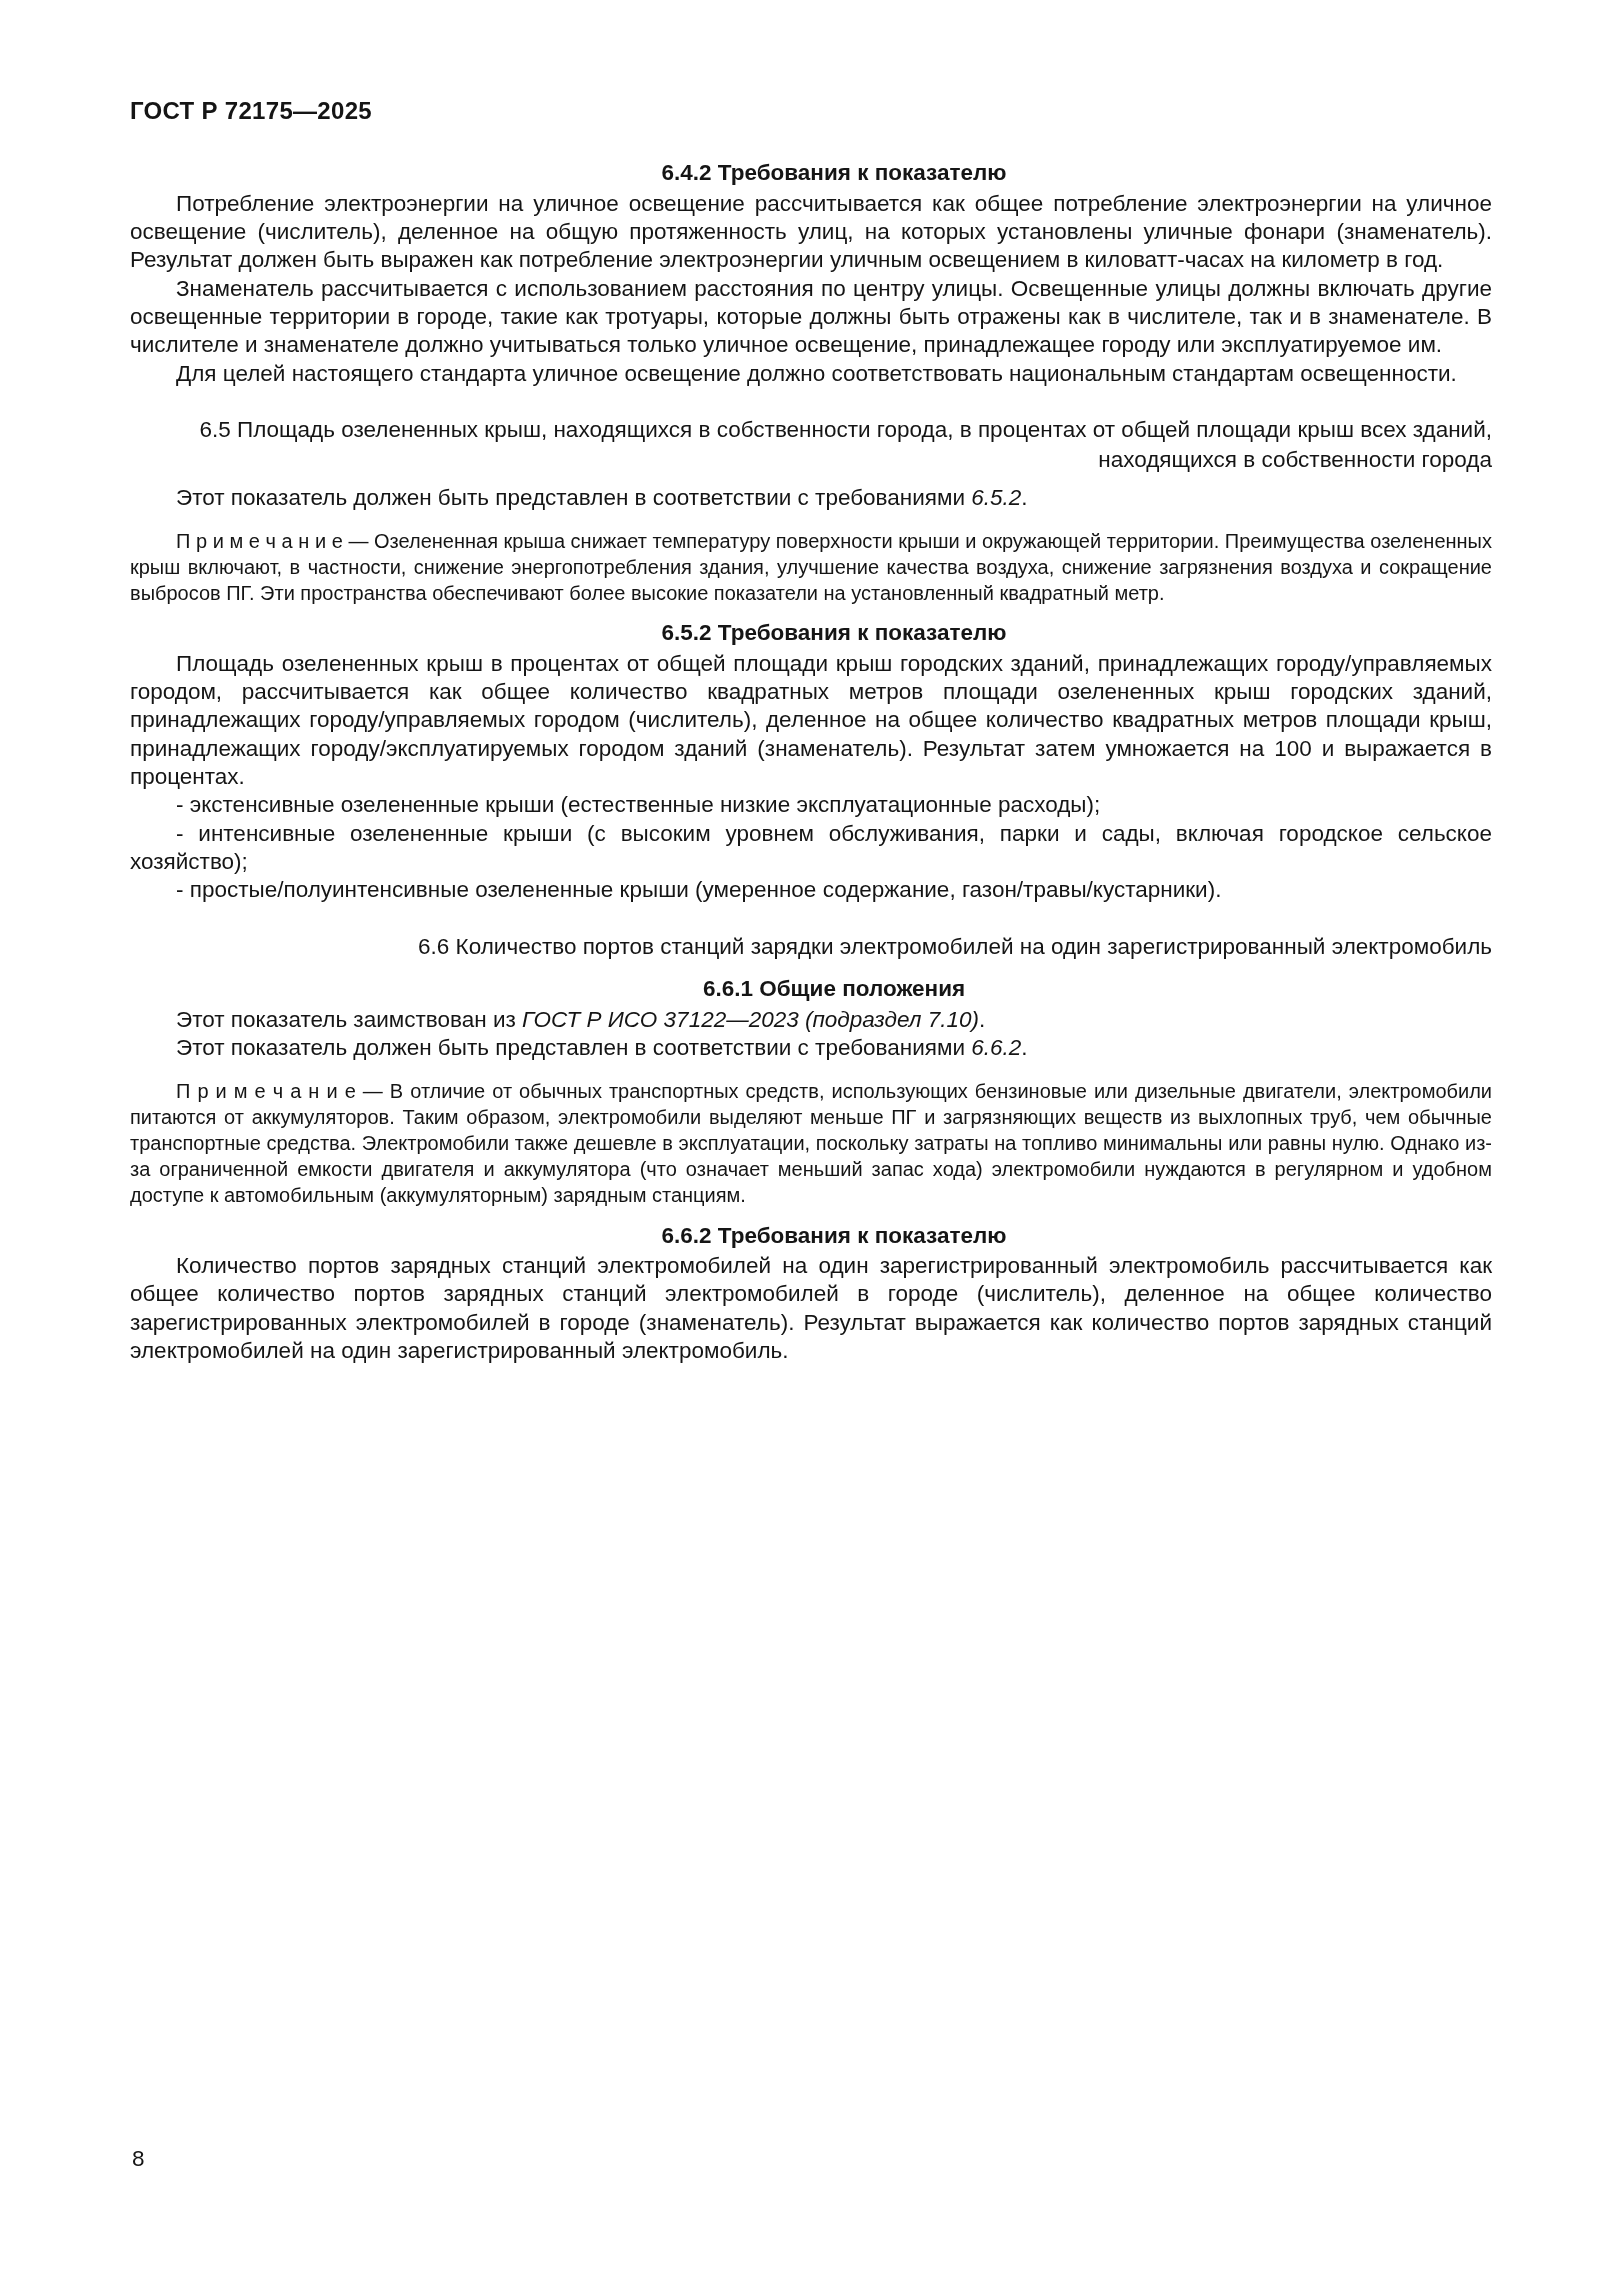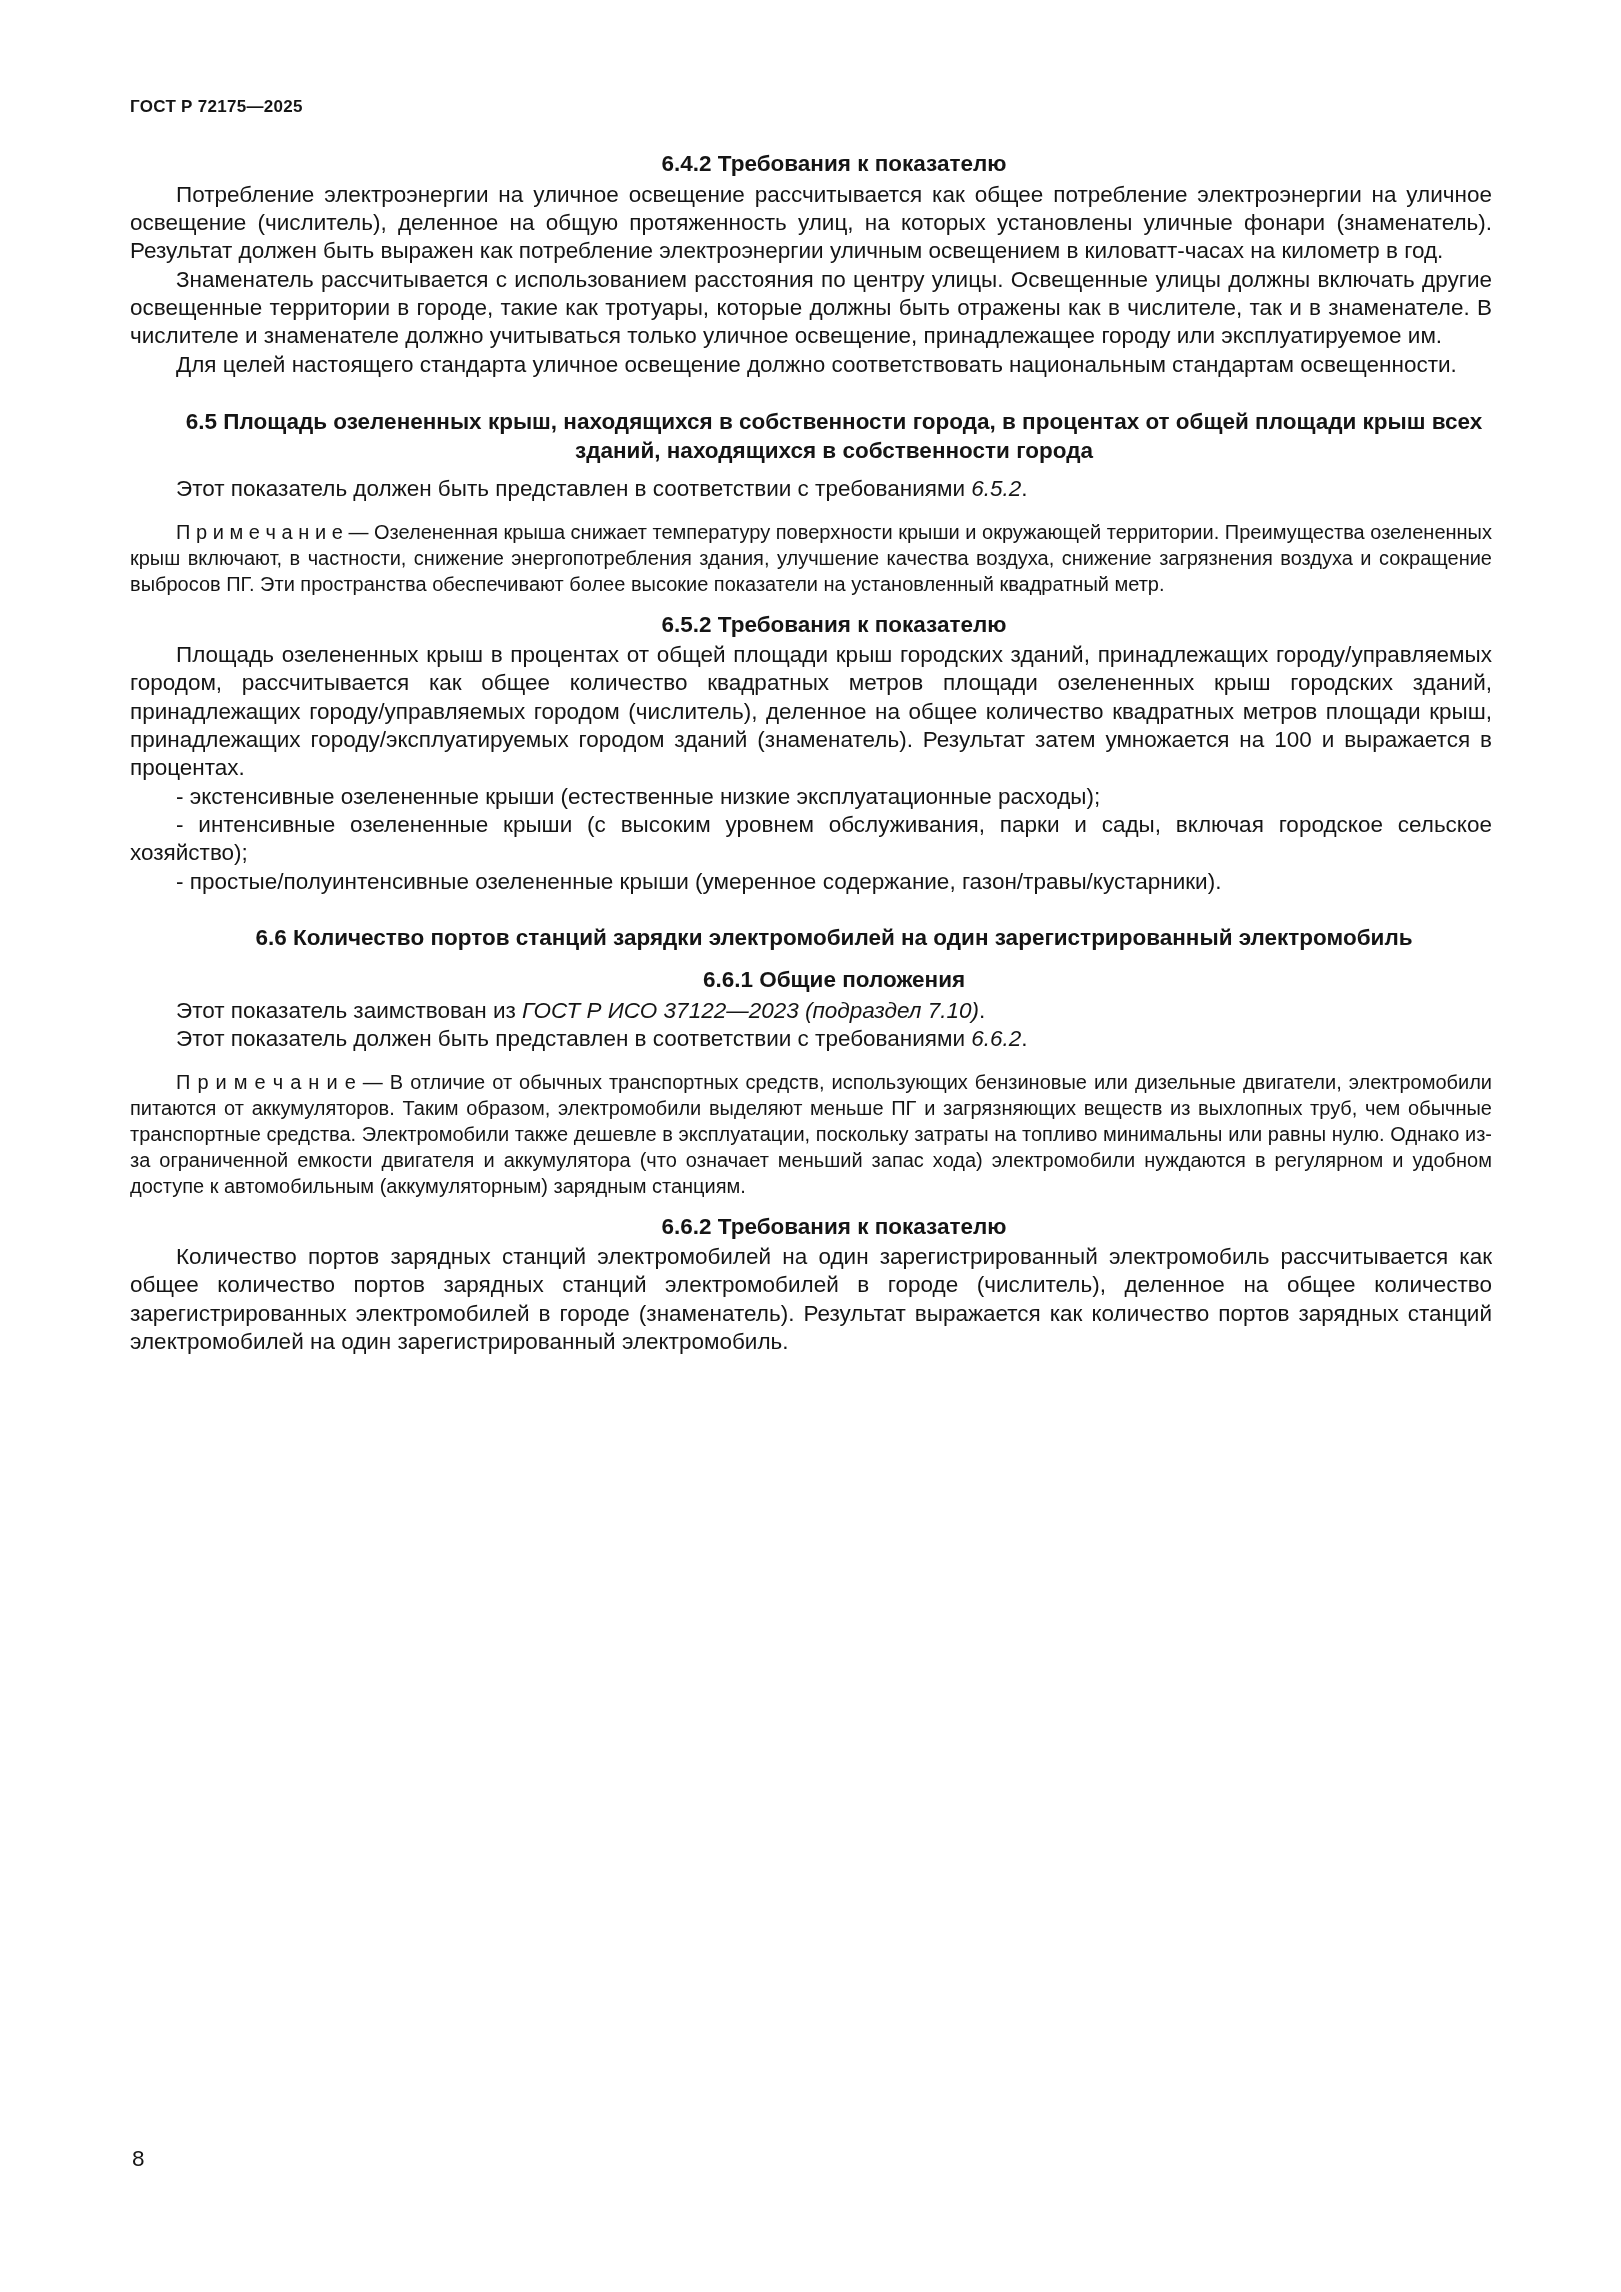--- a/index.html
+++ b/index.html
@@ -9,28 +9,28 @@
   .page {
     width: 1621px; height: 2293px;
     margin: 0 auto; background: #ffffff;
     position: relative;
     padding: 96px 129px 0 130px;
     font-family: "Liberation Sans", "DejaVu Sans", sans-serif;
     font-size: 22.5px; line-height: 1.26; color: #151515;
     hyphens: auto;
   }
   .doc-header {
-    font-weight: 700; font-size: 17px; letter-spacing: 0.3px;
+    font-weight: 700; font-size: 24px; letter-spacing: 0.3px;
   }
   .doc-body { margin-top: 33px; }
   .para {
     margin: 0; text-align: justify; text-indent: 46px;
   }
   .h2 {
-    margin: 27.4px 0 9.8px 46px; font-weight: 700; text-align: center;
+    margin: 27.4px 0 9.8px 46px; font-weight: 400; text-align: right;
     text-indent: 0; line-height: 1.3;
   }
   .h3 {
     margin: 13.7px 0 2px 0; font-weight: 700; text-align: center;
     text-indent: 46px;
   }
   .note {
     margin: 15.7px 0 13.7px 0; font-size: 20px; line-height: 1.3;
     text-align: justify; text-indent: 46px;
   }

